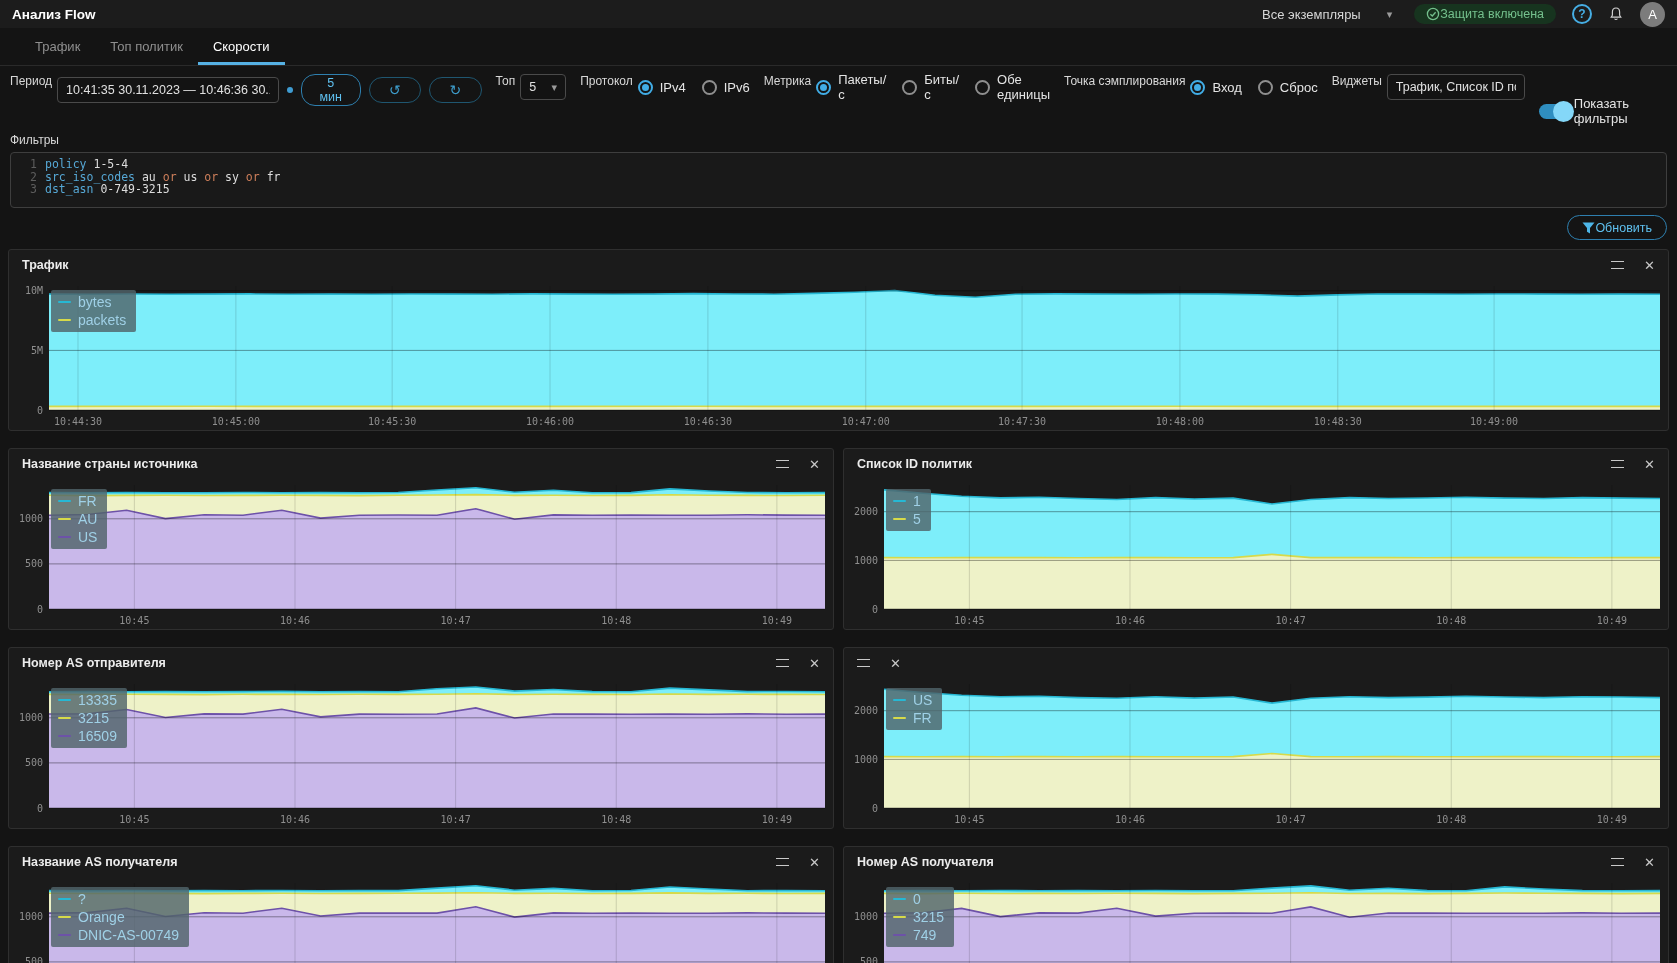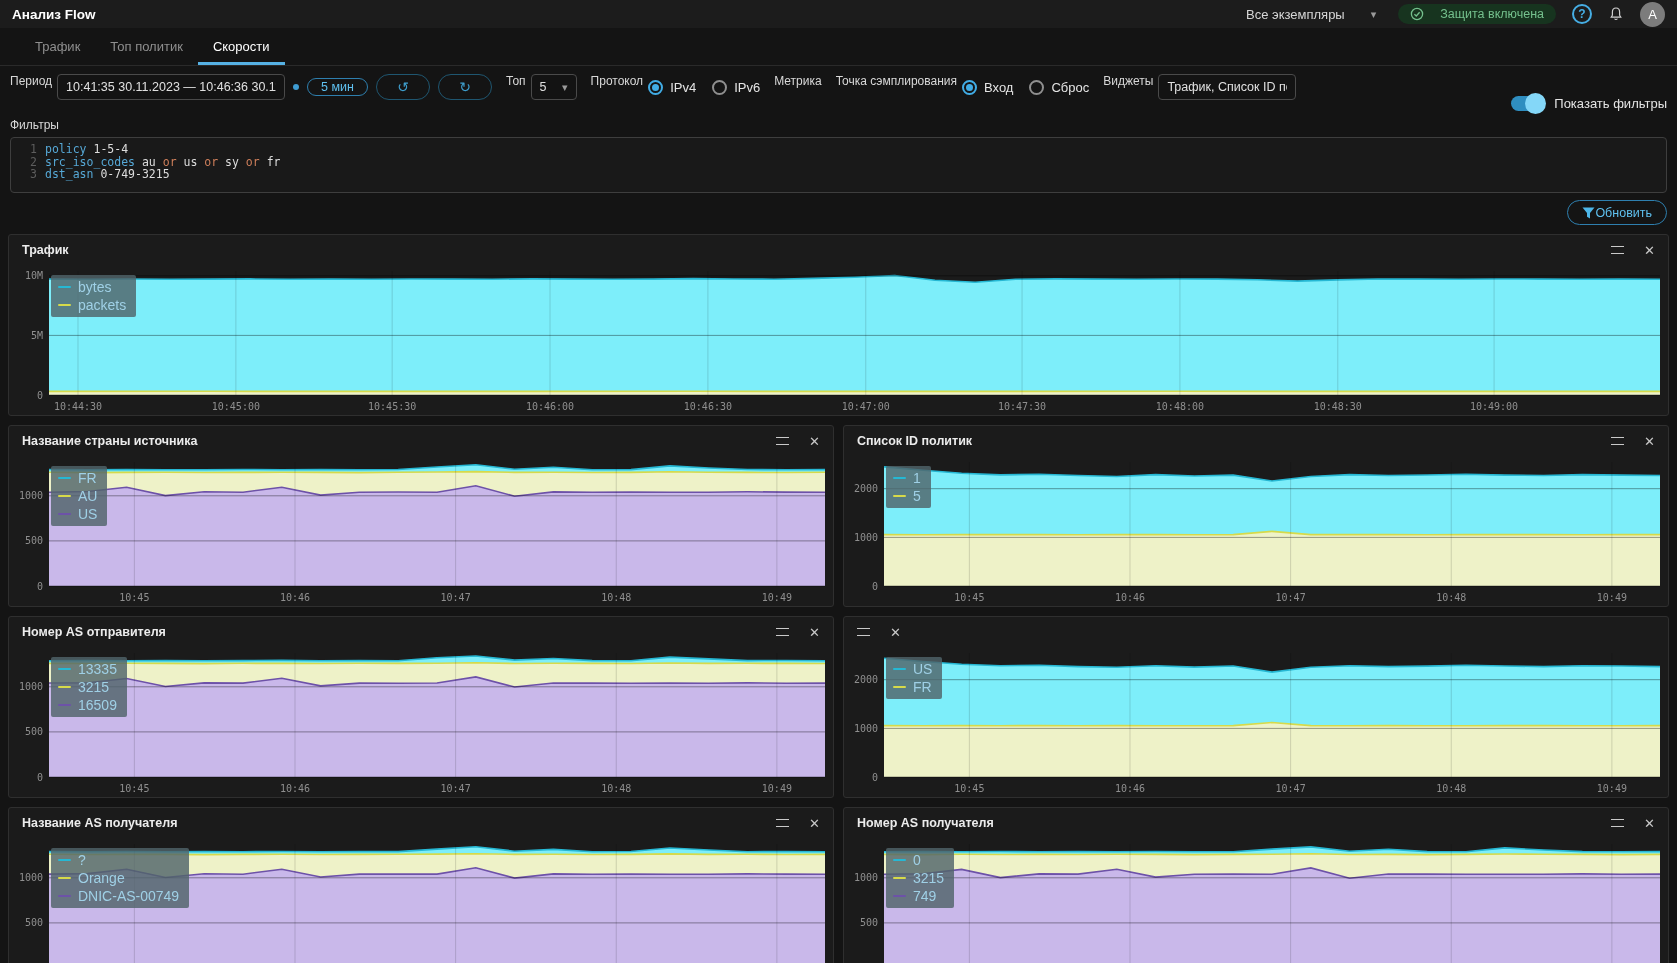--- a/index.html
+++ b/index.html
@@ -4,21 +4,21 @@
 <style>
 *{margin:0;padding:0;box-sizing:border-box}
 html,body{width:1677px;height:963px;overflow:hidden;background:#141414;color:#e2e2e2;
   font-family:"Liberation Sans",sans-serif;font-size:13px}
 
 .topbar{height:28px;background:#1c1c1c;display:flex;align-items:center;padding:0 12px;gap:16px}
 .app-title{font-weight:700;font-size:13.5px;color:#fff}
 .tspacer{flex:1}
 .inst-sel{display:flex;align-items:center;gap:26px;color:#d6d6d6;cursor:pointer;padding:0 6px}
 .caret{color:#9a9a9a;font-size:11px}
-.badge{display:flex;align-items:center;gap:16px;background:#17341f;color:#74c08d;
+.badge{display:flex;align-items:center;gap:0;background:#17341f;color:#74c08d;
   border-radius:13px;padding:3px 12px;font-size:12.5px}
 .help-btn{width:20px;height:20px;border:2px solid #46aee4;border-radius:50%;color:#46aee4;
   display:flex;align-items:center;justify-content:center;font-weight:700;font-size:12px;cursor:pointer}
 .bell{color:#cfcfcf;cursor:pointer;display:flex}
 .avatar{width:25px;height:25px;border-radius:50%;background:#7c7c7c;color:#fff;display:flex;
   align-items:center;justify-content:center;font-size:13px;cursor:pointer}
 
 .tabs{display:flex;padding-left:20px;border-bottom:1px solid #2a2a2a;background:#141414}
 .tab{padding:11px 15px;color:#8f8f8f;cursor:pointer;font-size:13px}
 .tab.active{color:#fff;box-shadow:inset 0 -3px 0 #56b1e4}
@@ -26,33 +26,33 @@
 .content{padding:6px 8px 0 8px}
 .ctl-row{display:flex;align-items:flex-start;padding:2px 2px 0 2px}
 .fgroup{display:flex;flex-direction:row;gap:5px;margin-right:14px}
 .flabel{font-size:12px;color:#d8d8d8;white-space:nowrap}
 .inrow{display:flex;align-items:center;gap:8px}
 input.tin,.sel{background:#131313;border:1px solid #4a4a4a;border-radius:4px;height:26px;
   color:#e0e0e0;font-size:12.5px;padding:0 8px;font-family:"Liberation Sans",sans-serif}
 input.tin.period{width:228px;text-align:center}
 input.tin.widgets{width:138px}
 .dot{width:6px;height:6px;border-radius:50%;background:#3f9cd2}
-.pillbtn{height:18px;padding:0 13px;border:1.5px solid #2e7fae;border-radius:14px;background:none;
+.pillbtn{height:32px;padding:0 13px;border:1.5px solid #2e7fae;border-radius:14px;background:none;
   color:#5fc0ef;font-size:12.5px;cursor:pointer;font-family:"Liberation Sans",sans-serif}
 .icobtn{width:54px;height:26px;border:1.5px solid #1f5670;border-radius:14px;background:none;
   color:#3e9ecd;font-size:14px;cursor:pointer;line-height:1}
 .sel{display:flex;align-items:center;justify-content:space-between;width:46px;cursor:pointer}
 .radios{display:flex;align-items:center;gap:16px;height:26px}
 .radio{display:flex;align-items:center;gap:7px;cursor:pointer}
 .rdot{width:15px;height:15px;border-radius:50%;border:2px solid #8f8f8f;display:flex;
   align-items:center;justify-content:center;flex:none}
 .radio.checked .rdot{border-color:#41ade6}
 .radio.checked .rdot::after{content:'';width:7px;height:7px;border-radius:50%;background:#41ade6}
 .rlabel{font-size:13px;color:#e4e4e4}
-.show-filters{margin-left:auto;display:flex;align-items:flex-start;gap:10px;margin-top:22px}
+.show-filters{margin-left:auto;display:flex;align-items:center;gap:2px;margin-top:22px}
 .toggle{width:33px;height:15px;border-radius:8px;background:#2f8ec0;position:relative;cursor:pointer;flex:none}
 .toggle::after{content:'';position:absolute;right:-2px;top:-3px;width:21px;height:21px;border-radius:50%;background:#84d7f8}
 
 .filters-sec{padding:6px 2px 0 2px}
 .code{margin-top:5px;background:#191919;border:1px solid #3e3e3e;border-radius:4px;
   padding:5px 8px 7px 4px;font-family:"DejaVu Sans Mono",monospace;font-size:11.5px;line-height:1.08;min-height:56px}
 .cline{display:flex;white-space:pre;line-height:12.5px}
 .lnum{width:22px;text-align:right;margin-right:8px;color:#5d5d5d;flex:none}
 .tok-kw{color:#56a8d6}.tok-op{color:#cd7e5a}.tok-tx{color:#dddddd}
 
@@ -68,21 +68,21 @@
 .xicon{color:#c9c9c9;font-size:13px;cursor:pointer;line-height:1}
 .chart{position:relative;width:100%;height:150px}
 .chart svg{display:block}
 .tick{fill:#8f8f8f;font-size:10px;font-family:"DejaVu Sans Mono",monospace}
 .legend{position:absolute;left:42px;top:10px;background:rgba(80,100,106,0.82);border-radius:2px;
   padding:4px 10px 4px 7px;display:flex;flex-direction:column;gap:2px}
 .lrow{display:flex;align-items:center;gap:7px}
 .lsw{width:13px;height:2.5px;border-radius:1px;flex:none}
 .llb{color:#9fd0e6;font-size:14px}
 .pgrid{display:grid;grid-template-columns:1fr 1fr;gap:9px;margin-top:9px}
-.pgrid .panel{margin-top:0}
+.pgrid .panel{margin-top:8px}
 </style>
 </head>
 <body>
 
 <div class="topbar">
   <span class="app-title">Анализ Flow</span>
   <span class="tspacer"></span>
   <span class="inst-sel">
     <span>Все экземпляры</span>
     <span class="caret">▾</span>
@@ -138,20 +138,34 @@
           <span class="rlabel">IPv4</span>
         </label>
         <label class="radio">
           <span class="rdot"></span>
           <span class="rlabel">IPv6</span>
         </label>
       </div>
     </div>
     <div class="fgroup">
       <span class="flabel">Метрика</span>
+      <div class="radios">
+        <label class="radio checked">
+          <span class="rdot"></span>
+          <span class="rlabel">Пакеты/с</span>
+        </label>
+        <label class="radio">
+          <span class="rdot"></span>
+          <span class="rlabel">Биты/с</span>
+        </label>
+        <label class="radio">
+          <span class="rdot"></span>
+          <span class="rlabel">Обе единицы</span>
+        </label>
+      </div>
     </div>
     <div class="fgroup">
       <span class="flabel">Точка сэмплирования</span>
       <div class="radios">
         <label class="radio checked">
           <span class="rdot"></span>
           <span class="rlabel">Вход</span>
         </label>
         <label class="radio">
           <span class="rdot"></span>

